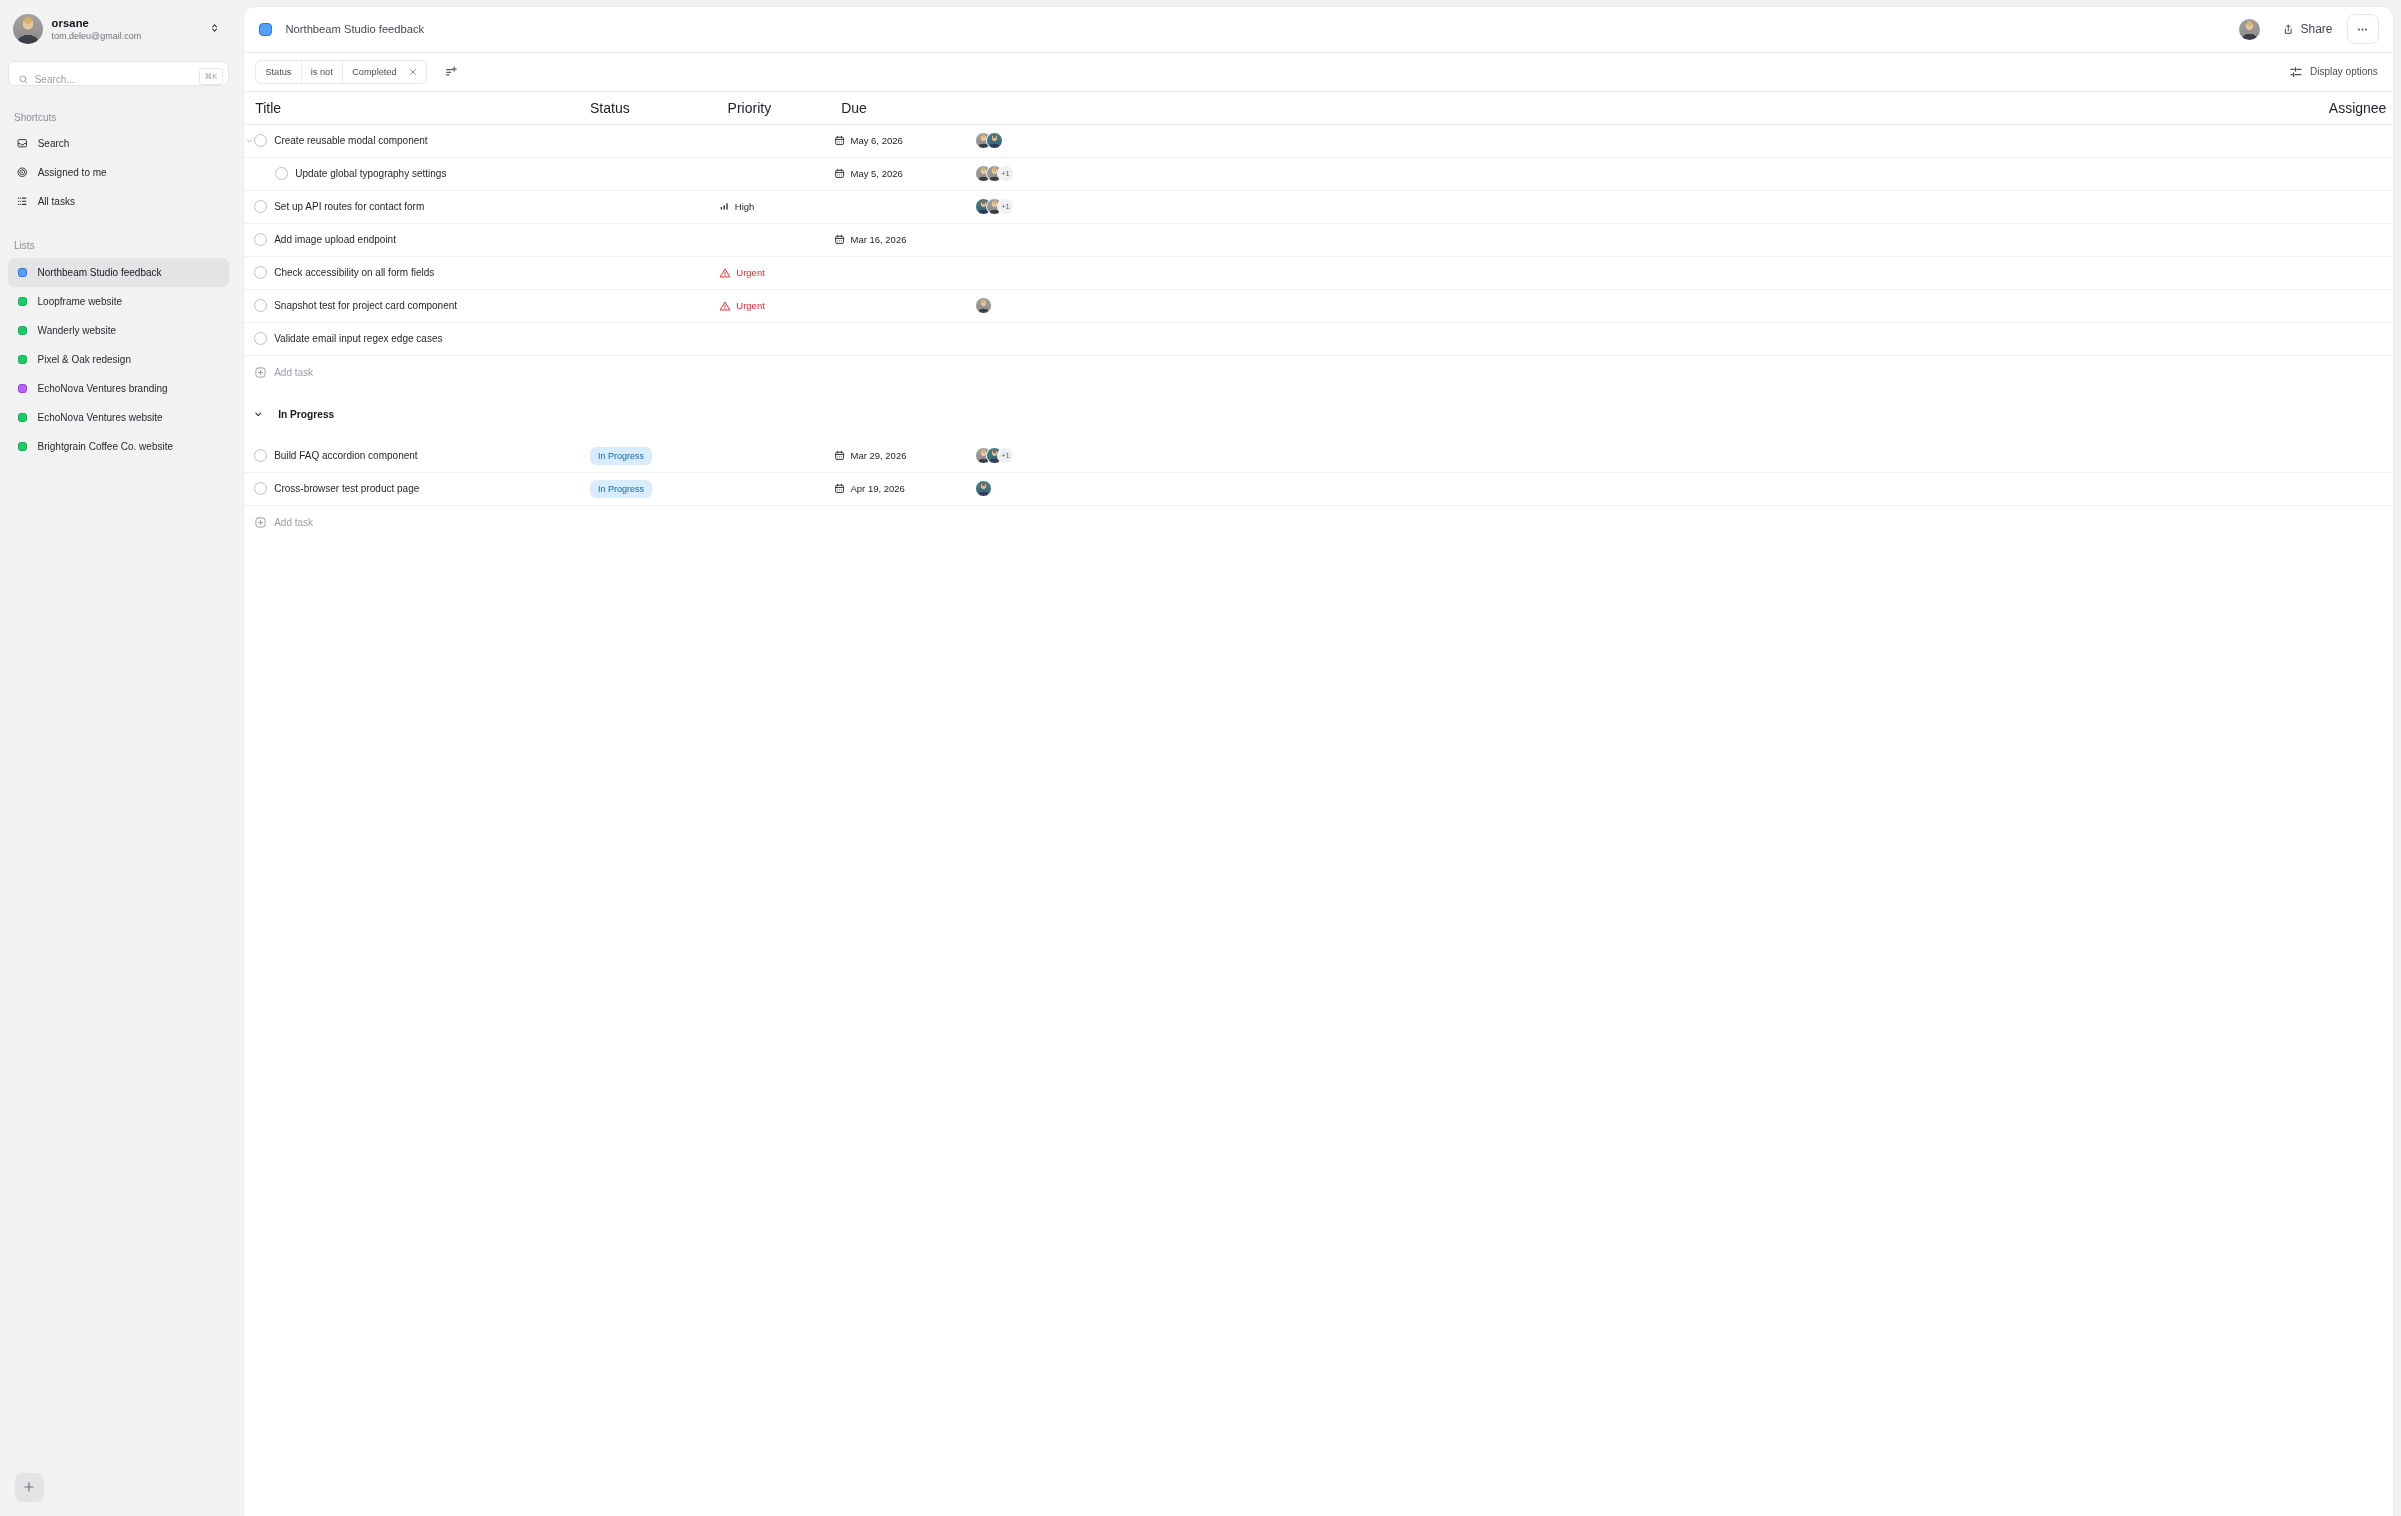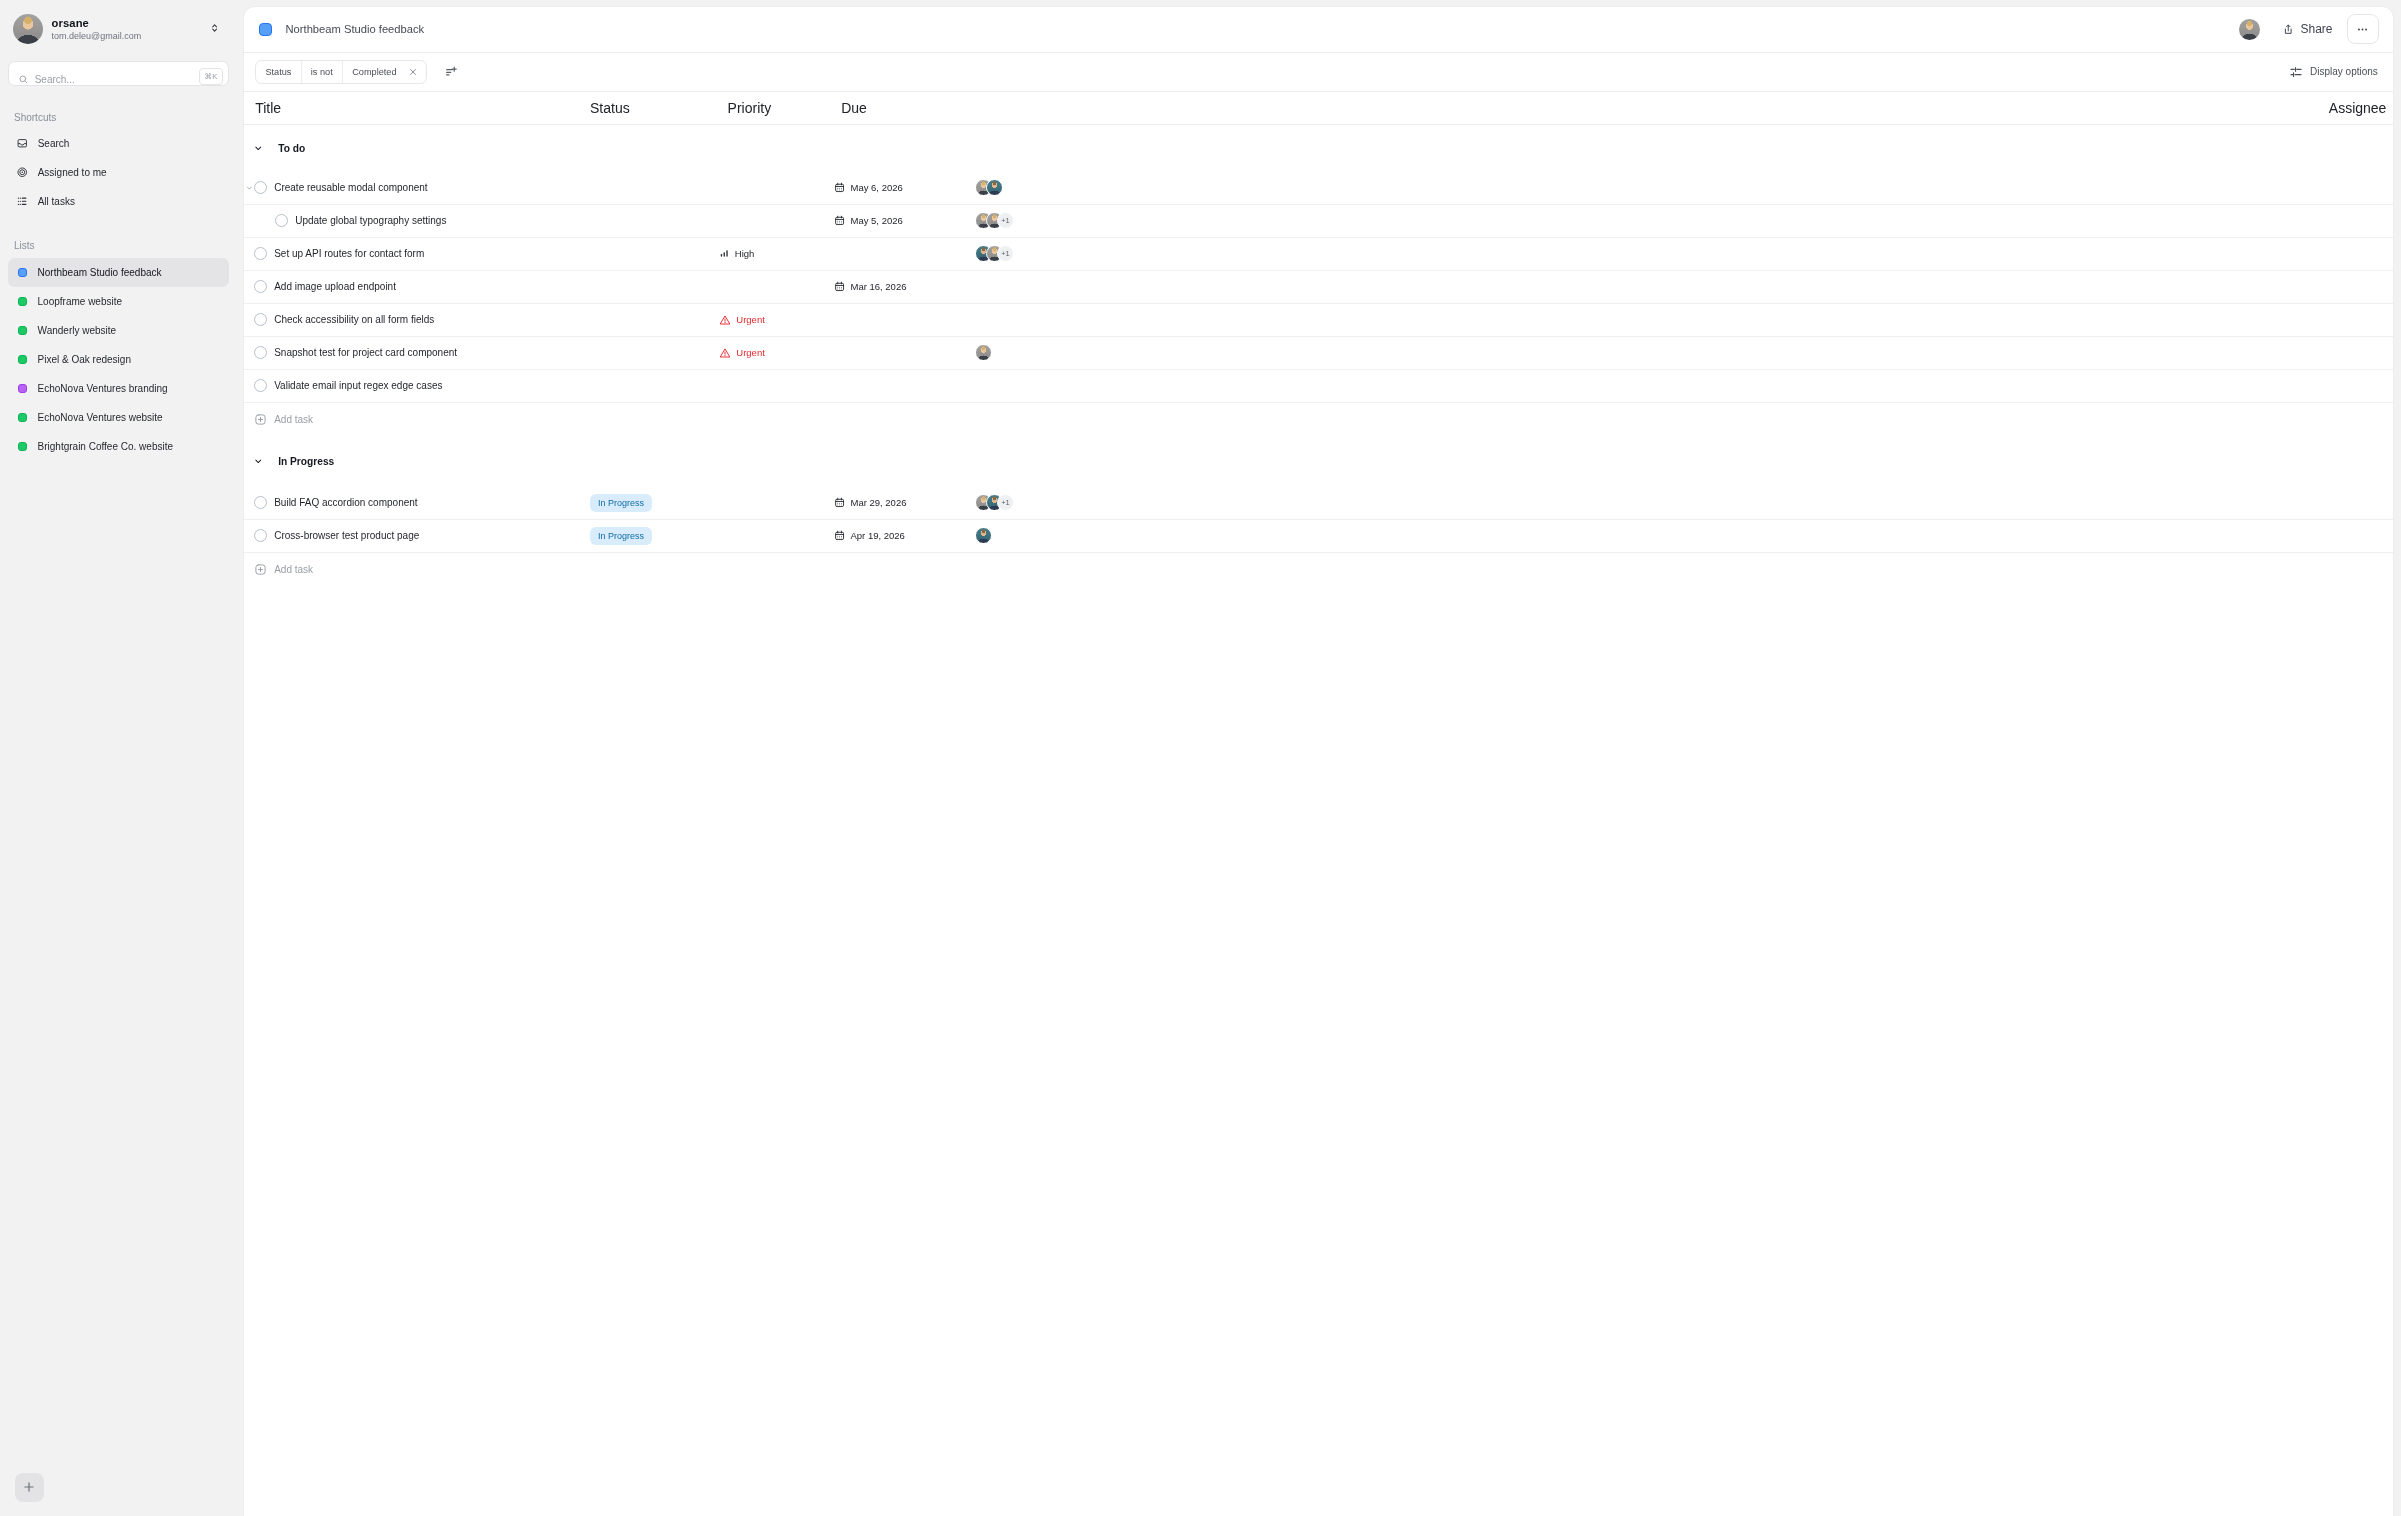--- a/index.html
+++ b/index.html
@@ -266,28 +266,20 @@
 
   <div class="thead grid-cols">
     <span class="th-title">Title</span>
     <span>Status</span>
     <span class="th-priority">Priority</span>
     <span class="th-due">Due</span>
     <span class="th-assignee">Assignee</span>
   </div>
 
   <div id="task-sections">
-      <div class="section-header">
-        <span class="chev">
-          <svg width="10.5" height="10.5" viewBox="0 0 24 24" fill="none" stroke="currentColor" stroke-width="2.3" stroke-linecap="round" stroke-linejoin="round">
-            <path d="m6.5 9.5 5.5 5.5 5.5-5.5"></path>
-          </svg>
-        </span>
-                  <span class="s-name">To do</span>
-      </div>
       <div class="task-row grid-cols">
         <div class="cell-title">
           <span class="row-chev">
             <svg width="8.6" height="8.6" viewBox="0 0 24 24" fill="none" stroke="currentColor" stroke-width="2.4" stroke-linecap="round" stroke-linejoin="round">
               <path d="m6.5 9.5 5.5 5.5 5.5-5.5"></path>
             </svg>
           </span>
           <span class="checkbox"></span>
           <span class="t-title">Create reusable modal component</span>
         </div>

